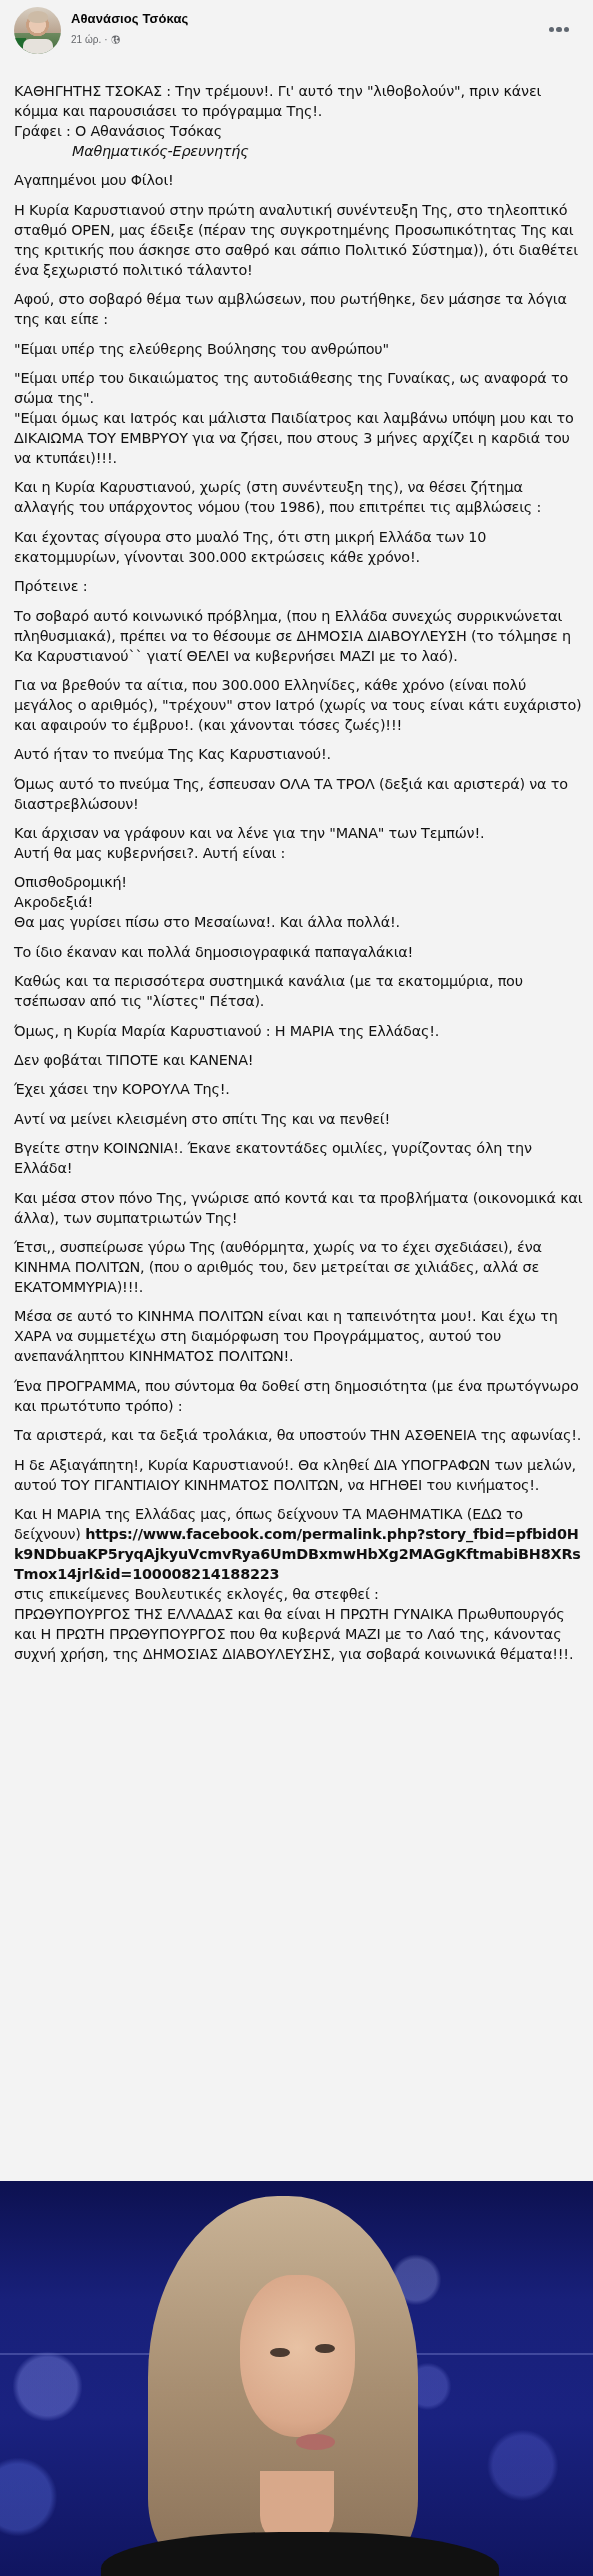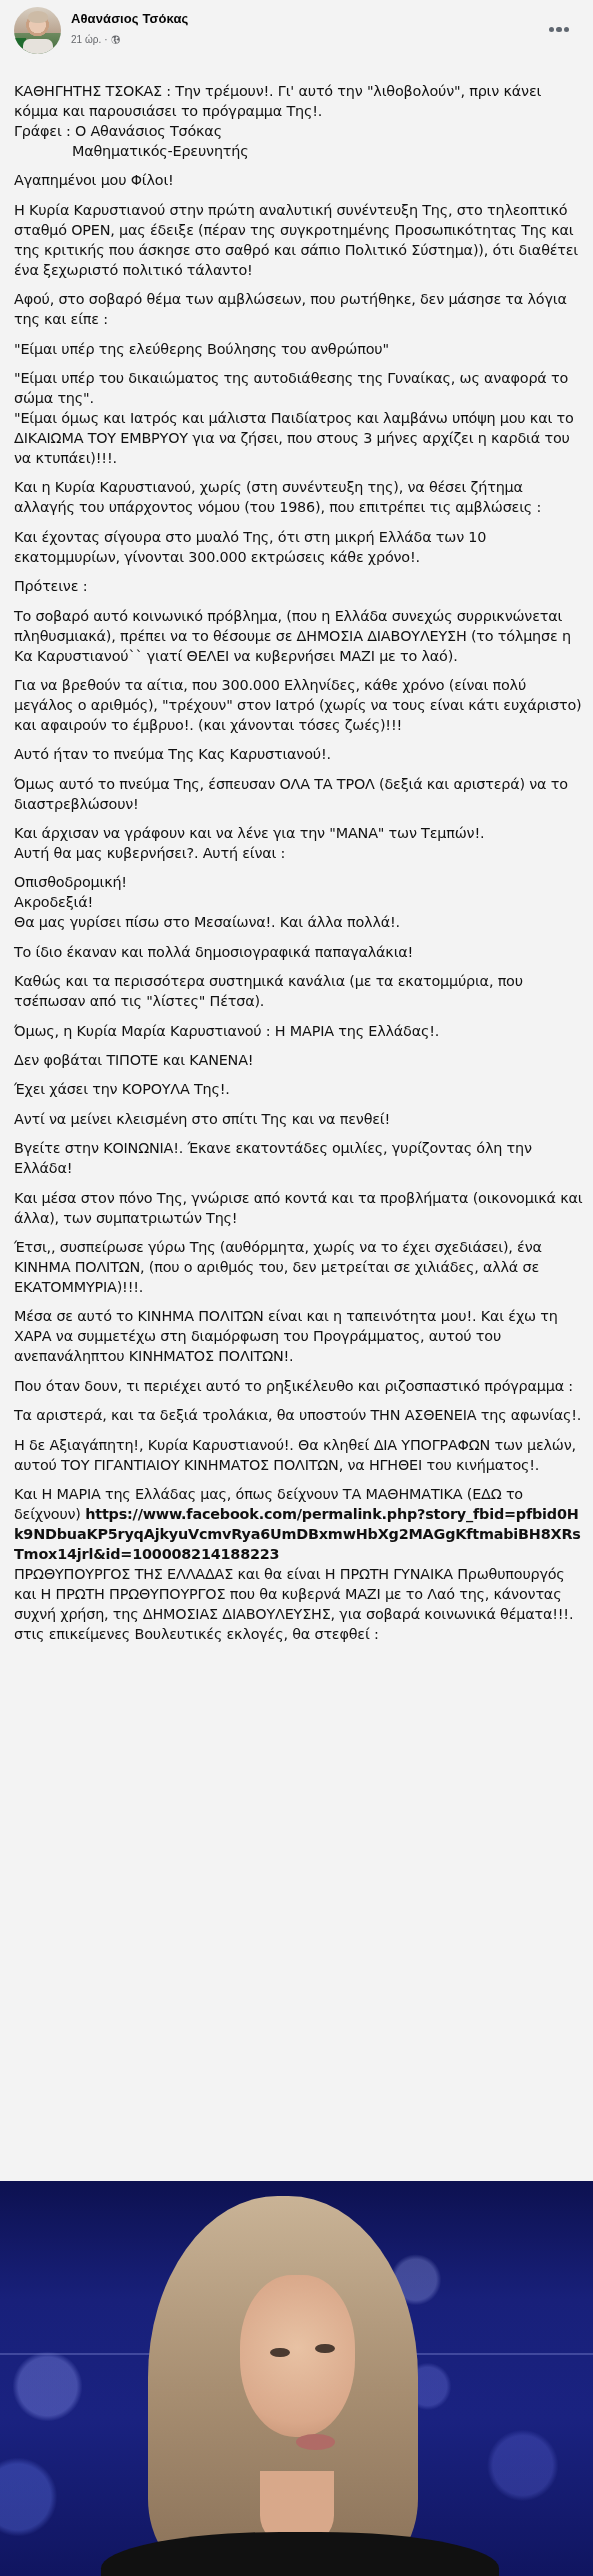--- a/index.html
+++ b/index.html
@@ -44,21 +44,21 @@
 
   .content {
     position: absolute; left: 14px; top: 65px; width: 570px;
     font-size: 14.4px; line-height: 20px; color: #111;
     font-family: "DejaVu Sans", "Liberation Sans", sans-serif;
     letter-spacing: -0.2px;
     margin-top: 16px;
   }
   .content p { margin: 0 0 9.4px 0; white-space: pre-wrap; }
   .content p.tight { margin-bottom: 0; }
-  .content .indent { padding-left: 58px; }
+  .content .indent { padding-left: 58px; font-style: italic; }
   .content a.link { color: #111; font-weight: 700; text-decoration: none; word-break: break-all; }
 
   .photo {
     position: absolute; left: 0; top: 2181px; width: 594px; height: 395px; overflow: hidden;
     background:
       radial-gradient(circle at 8% 52%, rgba(120,130,220,0.45) 0 5%, transparent 6%),
       radial-gradient(circle at 70% 25%, rgba(150,160,230,0.35) 0 4%, transparent 5%),
       radial-gradient(circle at 72% 52%, rgba(110,120,220,0.35) 0 4%, transparent 5%),
       radial-gradient(circle at 88% 72%, rgba(90,100,210,0.35) 0 5%, transparent 6%),
       radial-gradient(circle at 3% 80%, rgba(90,110,220,0.4) 0 5%, transparent 6%),
@@ -126,26 +126,26 @@
     <p>Το ίδιο έκαναν και πολλά δημοσιογραφικά παπαγαλάκια!</p>
     <p>Καθώς και τα περισσότερα συστημικά κανάλια (με τα εκατομμύρια, που τσέπωσαν από τις "λίστες" Πέτσα).</p>
     <p>Όμως, η Κυρία Μαρία Καρυστιανού : Η ΜΑΡΙΑ της Ελλάδας!.</p>
     <p>Δεν φοβάται ΤΙΠΟΤΕ και ΚΑΝΕΝΑ!</p>
     <p>Έχει χάσει την ΚΟΡΟΥΛΑ Της!.</p>
     <p>Αντί να μείνει κλεισμένη στο σπίτι Της και να πενθεί!</p>
     <p>Βγείτε στην ΚΟΙΝΩΝΙΑ!. Έκανε εκατοντάδες ομιλίες, γυρίζοντας όλη την Ελλάδα!</p>
     <p>Και μέσα στον πόνο Της, γνώρισε από κοντά και τα προβλήματα (οικονομικά και άλλα), των συμπατριωτών Της!</p>
     <p>Έτσι,, συσπείρωσε γύρω Της (αυθόρμητα, χωρίς να το έχει σχεδιάσει), ένα ΚΙΝΗΜΑ ΠΟΛΙΤΩΝ, (που ο αριθμός του, δεν μετρείται σε χιλιάδες, αλλά σε ΕΚΑΤΟΜΜΥΡΙΑ)!!!.</p>
     <p>Μέσα σε αυτό το ΚΙΝΗΜΑ ΠΟΛΙΤΩΝ είναι και η ταπεινότητα μου!. Και έχω τη ΧΑΡΑ να συμμετέχω στη διαμόρφωση του Προγράμματος, αυτού του ανεπανάληπτου ΚΙΝΗΜΑΤΟΣ ΠΟΛΙΤΩΝ!.</p>
-    <p>Που όταν δουν, τι περιέχει αυτό το ρηξικέλευθο και ριζοσπαστικό πρόγραμμα :</p>
+    <p>Ένα ΠΡΟΓΡΑΜΜΑ, που σύντομα θα δοθεί στη δημοσιότητα (με ένα πρωτόγνωρο και πρωτότυπο τρόπο) :</p>
     <p>Τα αριστερά, και τα δεξιά τρολάκια, θα υποστούν ΤΗΝ ΑΣΘΕΝΕΙΑ της αφωνίας!.</p>
     <p>Η δε Αξιαγάπητη!, Κυρία Καρυστιανού!. Θα κληθεί ΔΙΑ ΥΠΟΓΡΑΦΩΝ των μελών, αυτού ΤΟΥ ΓΙΓΑΝΤΙΑΙΟΥ ΚΙΝΗΜΑΤΟΣ ΠΟΛΙΤΩΝ, να ΗΓΗΘΕΙ του κινήματος!.</p>
     <p class="tight"><span>Και Η ΜΑΡΙΑ της Ελλάδας μας, όπως δείχνουν ΤΑ ΜΑΘΗΜΑΤΙΚΑ (ΕΔΩ το δείχνουν) </span><a class="link">https://www.facebook.com/permalink.php?story_fbid=pfbid0Hk9NDbuaKP5ryqAjkyuVcmvRya6UmDBxmwHbXg2MAGgKftmabiBH8XRsTmox14jrl&amp;id=100008214188223</a></p>
+    <p class="tight">στις επικείμενες Βουλευτικές εκλογές, θα στεφθεί :</p>
     <p class="tight">ΠΡΩΘΥΠΟΥΡΓΟΣ ΤΗΣ ΕΛΛΑΔΑΣ και θα είναι Η ΠΡΩΤΗ ΓΥΝΑΙΚΑ Πρωθυπουργός και Η ΠΡΩΤΗ ΠΡΩΘΥΠΟΥΡΓΟΣ που θα κυβερνά ΜΑΖΙ με το Λαό της, κάνοντας συχνή χρήση, της ΔΗΜΟΣΙΑΣ ΔΙΑΒΟΥΛΕΥΣΗΣ, για σοβαρά κοινωνικά θέματα!!!.</p>
-    <p class="tight">στις επικείμενες Βουλευτικές εκλογές, θα στεφθεί :</p>
   </div>
 
   <div class="photo">
     <div class="stripe"></div>
     <div class="hair-back"></div>
     <div class="neck"></div>
     <div class="face"></div>
     <div class="eye-l"></div>
     <div class="eye-r"></div>
     <div class="mouth"></div>

